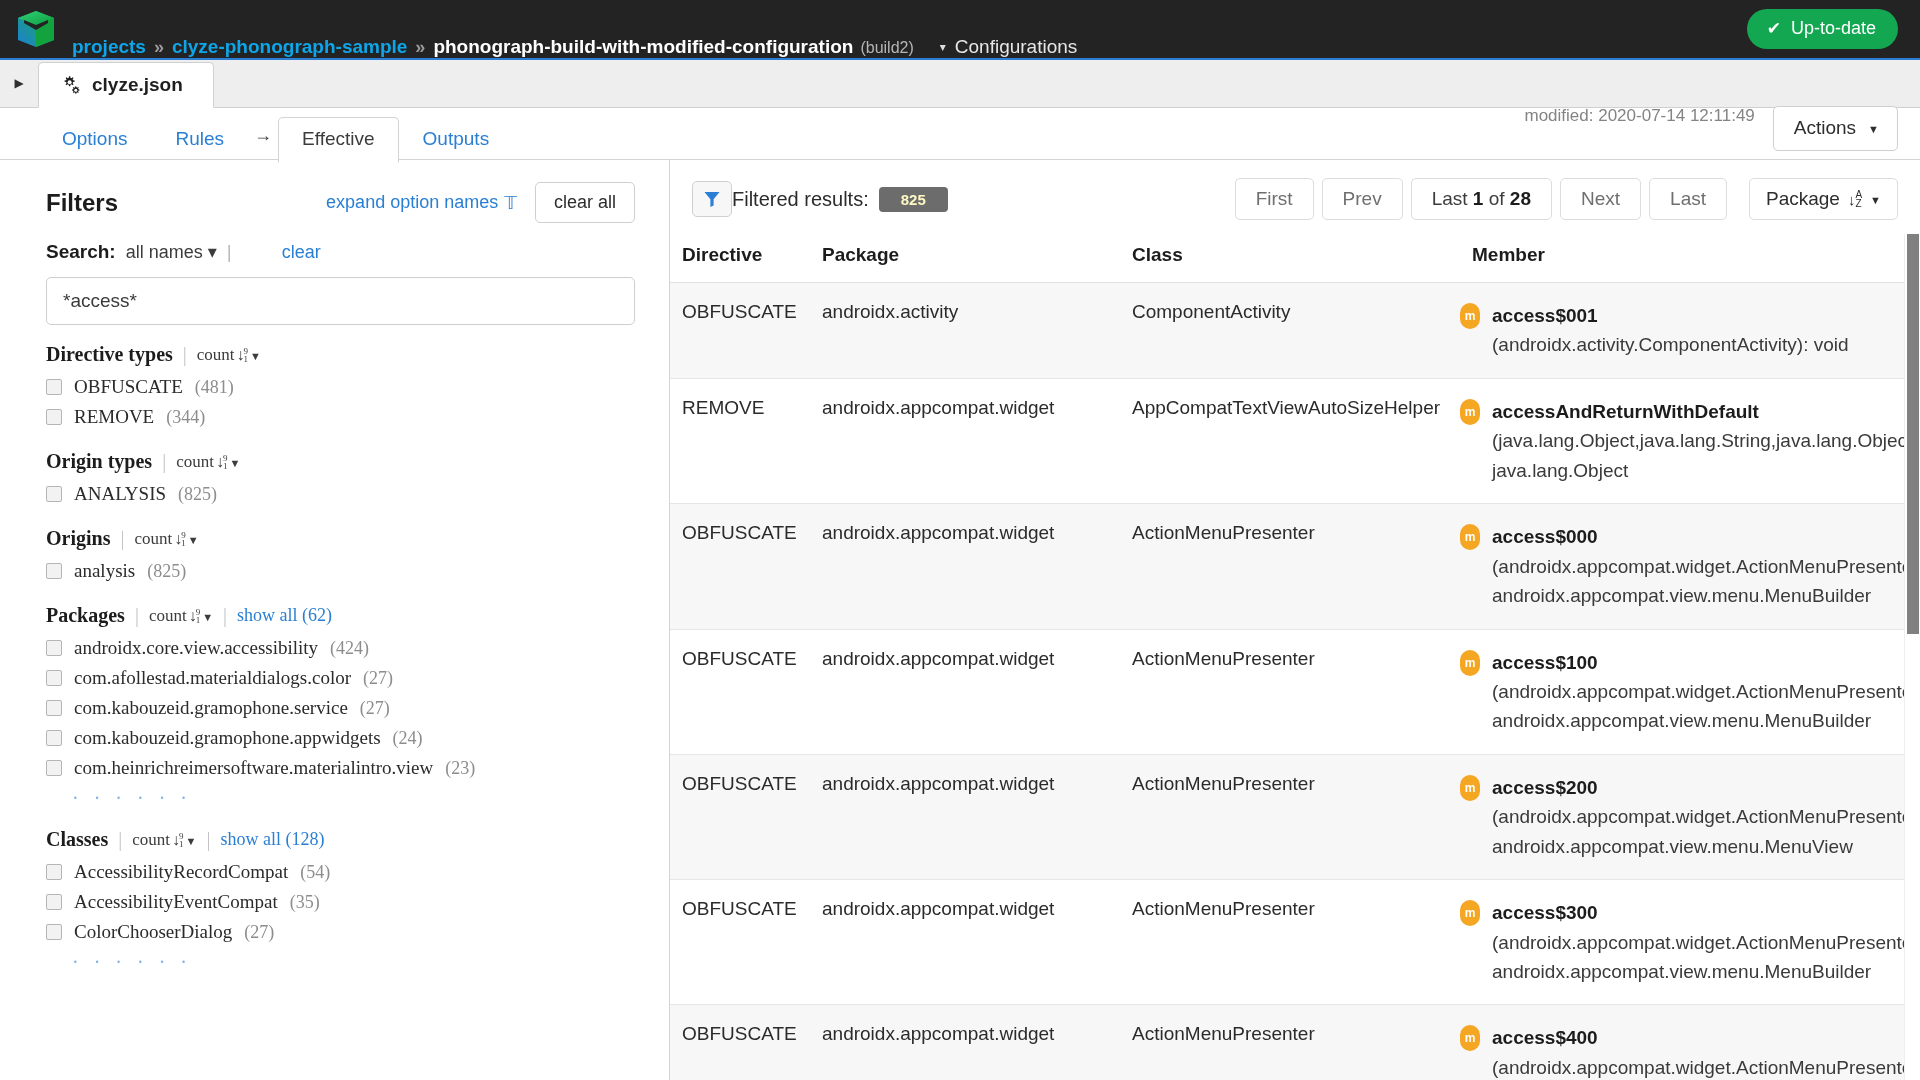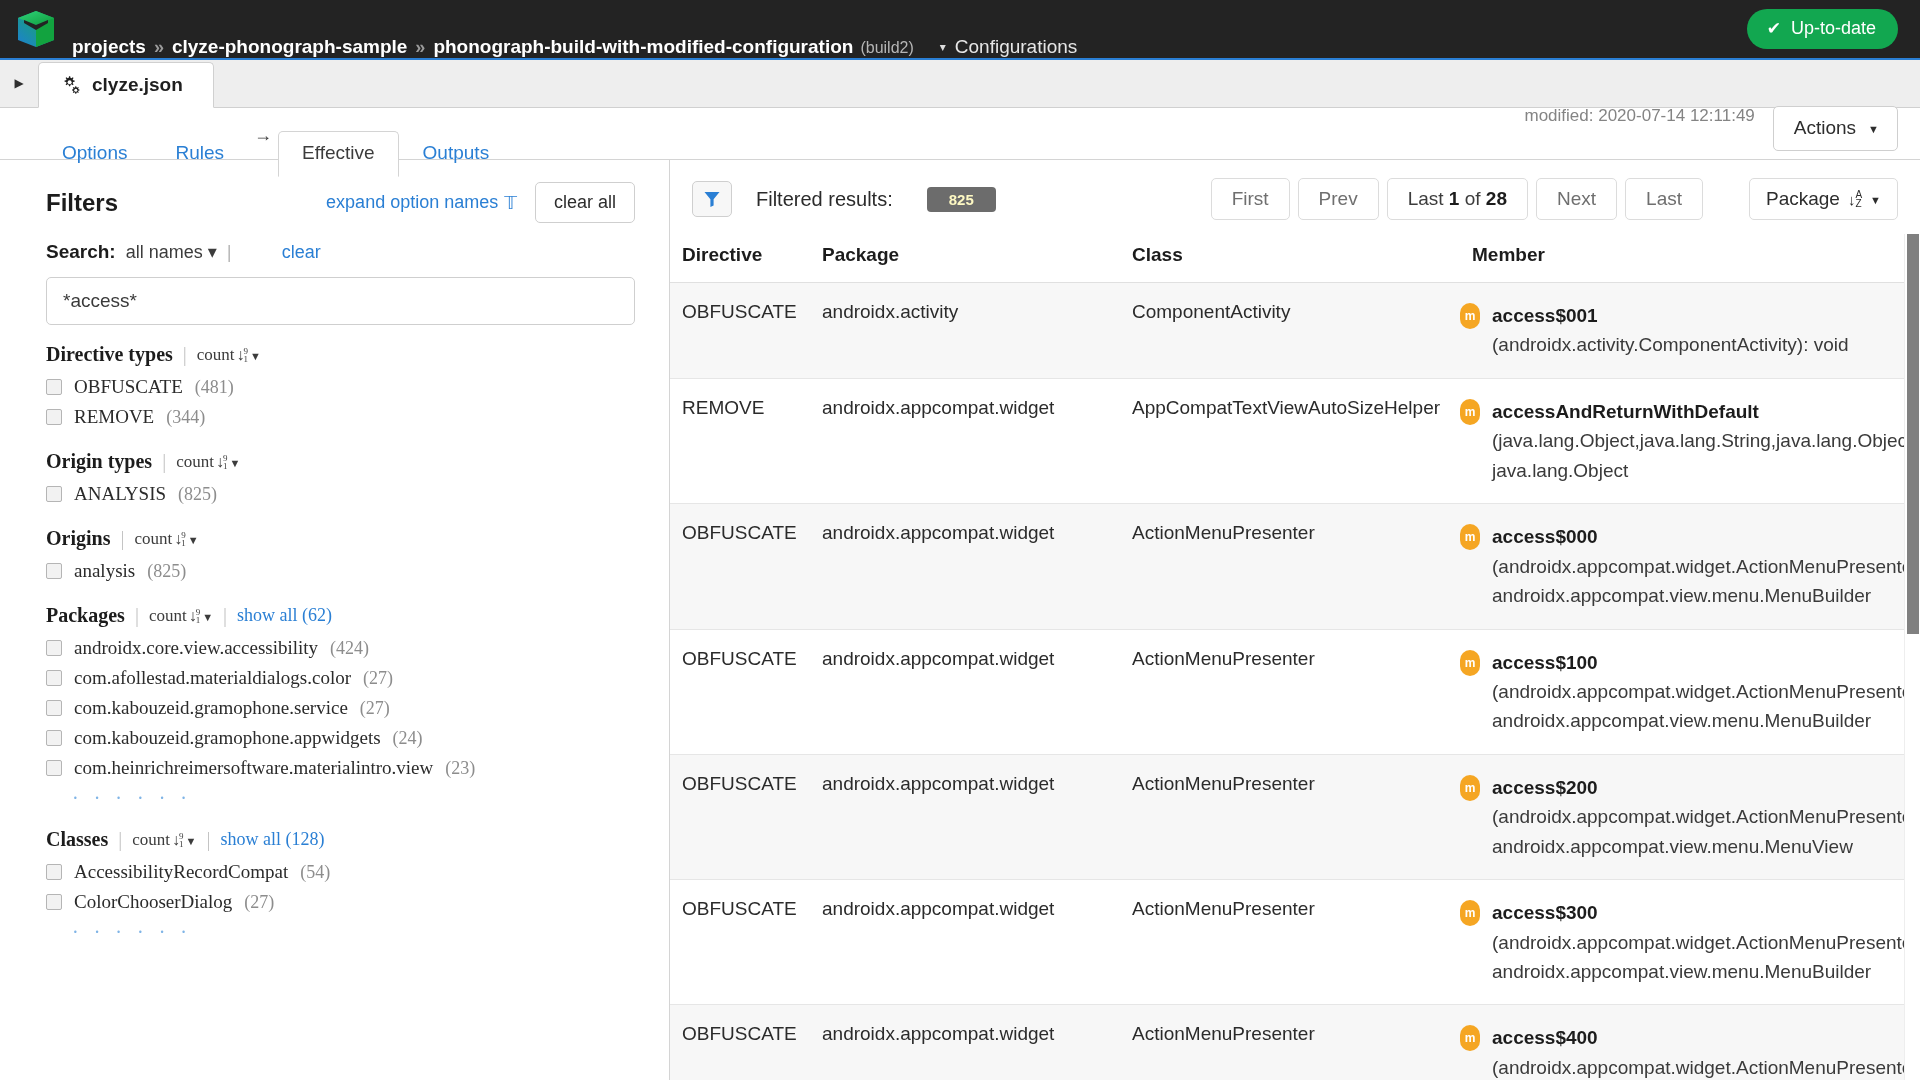--- a/index.html
+++ b/index.html
@@ -19,21 +19,21 @@
     padding: 0 22px 0 14px;
     border-bottom: 2px solid #2a7fd4;
     position: relative;
   }
   .logo { width: 44px; height: 44px; flex: 0 0 44px; margin-right: 14px; }
   .breadcrumb {
     display: flex; align-items: baseline;
     font-size: 19px; color: #ffffff;
     white-space: nowrap;
   }
-  .crumb-link { color: #ffffff; font-weight: bold; cursor: pointer; margin-top: 36px; }
+  .crumb-link { color: #0ea5e9; font-weight: bold; cursor: pointer; margin-top: 36px; }
   .crumb-sep { color: #9b9b9b; margin: 0 8px; font-weight: bold; font-size: 18px; }
   .crumb-current { color: #ffffff; font-weight: bold; }
   .crumb-build { color: #b5b5b5; font-weight: normal; font-size: 16px; margin-left: 7px; }
   .config-caret {
     color: #dddddd; margin-left: 26px; font-size: 12px;
     position: relative; top: -2px;
   }
   .config-label { color: #e6e6e6; font-size: 19px; margin-left: 9px; font-weight: normal; }
   .status-badge {
     margin-left: auto;
@@ -81,21 +81,21 @@
     padding-left: 38px;
     border-bottom: 1px solid #d4d4d4;
     position: relative;
   }
   .subtab {
     font-size: 19px; color: #2a7fd4;
     padding: 11px 23px 12px 23px;
     cursor: pointer;
     border: 1px solid transparent;
     border-radius: 5px 5px 0 0;
-    position: relative; top: 18px;
+    position: relative; top: 4px;
     line-height: 1.1;
   }
   .subtab.active {
     color: #3c3c3c;
     background: #ffffff;
     border-color: #d4d4d4;
     border-bottom-color: #ffffff;
   }
   .arrow-sep { color: #3c3c3c; font-size: 18px; padding: 0 6px 13px 6px; align-self: flex-end; }
   .subtabs-right {
@@ -184,21 +184,21 @@
     background: #f2f2f2; cursor: pointer;
   }
   .fcount { color: #8d8d8d; font-size: 18px; }
   .dots { color: #7fb4e6; font-size: 20px; letter-spacing: 5px; padding: 4px 0 0 26px; }
 
   
   .results { flex: 1 1 auto; display: flex; flex-direction: column; min-width: 0; }
   .res-toolbar {
     display: flex; align-items: center;
     padding: 18px 22px 14px 22px;
-    gap: 24px;
+    gap: 0;
   }
   .filter-funnel {
     width: 40px; height: 36px;
     border: 1px solid #cfcfcf; border-radius: 5px;
     background: #f7f7f7;
     display: flex; align-items: center; justify-content: center;
     cursor: pointer;
   }
   .res-label { font-size: 20px; color: #2b2b2b; }
   .res-chip {
@@ -493,20 +493,25 @@
               </span>
               <span class="caret-d">▼</span>
             </span>
             <span class="sep">|</span>
             <span class="showall">show all (128)</span>
           </div>
           <div class="frow">
             <span class="cbx"></span>
             <span>AccessibilityRecordCompat</span>
             <span class="fcount">(54)</span>
+          </div>
+          <div class="frow">
+            <span class="cbx"></span>
+            <span>AccessibilityEventCompat</span>
+            <span class="fcount">(35)</span>
           </div>
           <div class="frow">
             <span class="cbx"></span>
             <span>ColorChooserDialog</span>
             <span class="fcount">(27)</span>
           </div>
           <div class="dots">· · · · · ·</div>
         </div>
       </div>
   </div>

